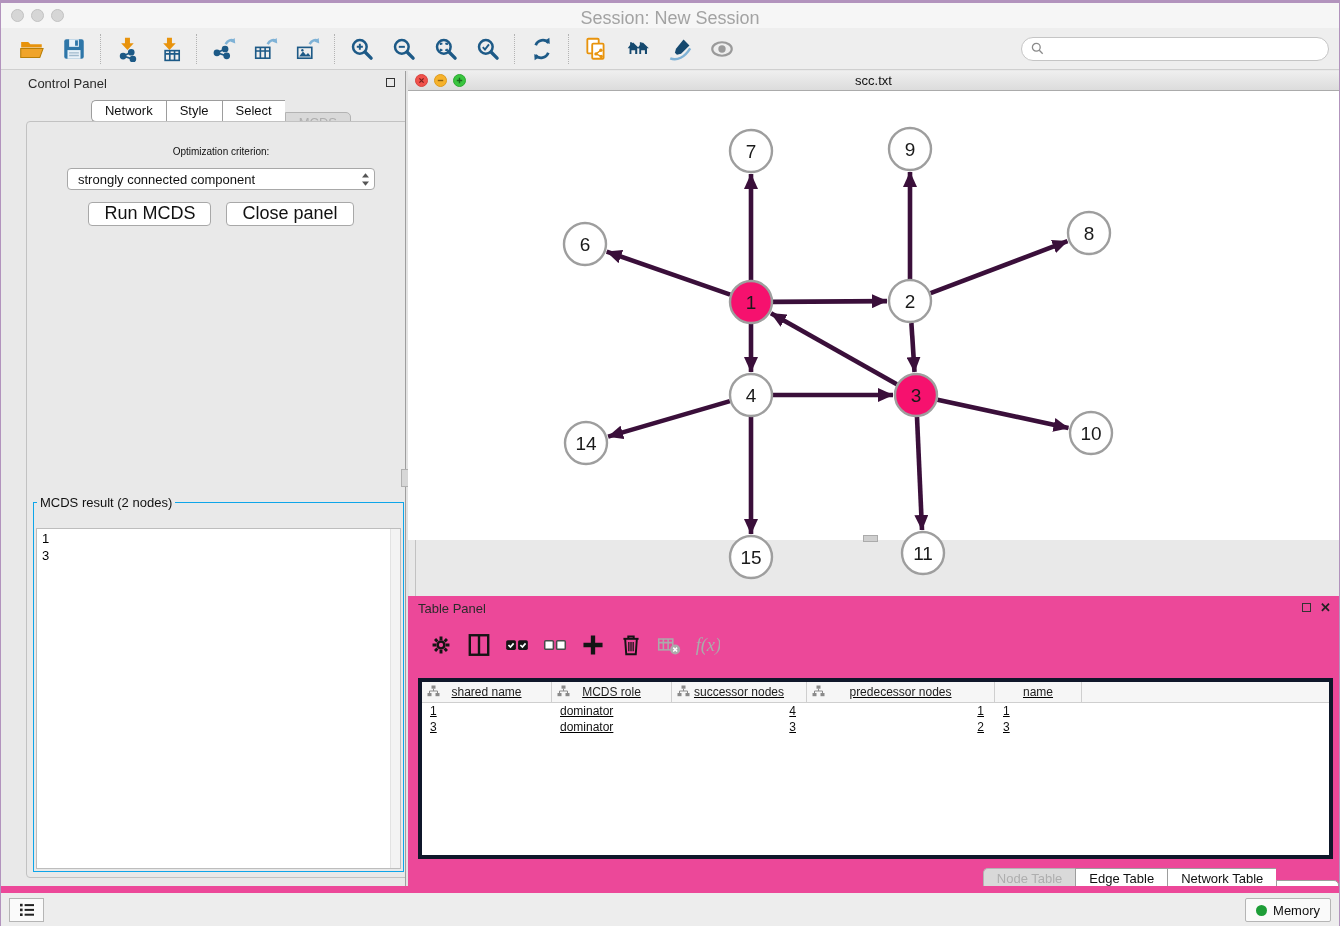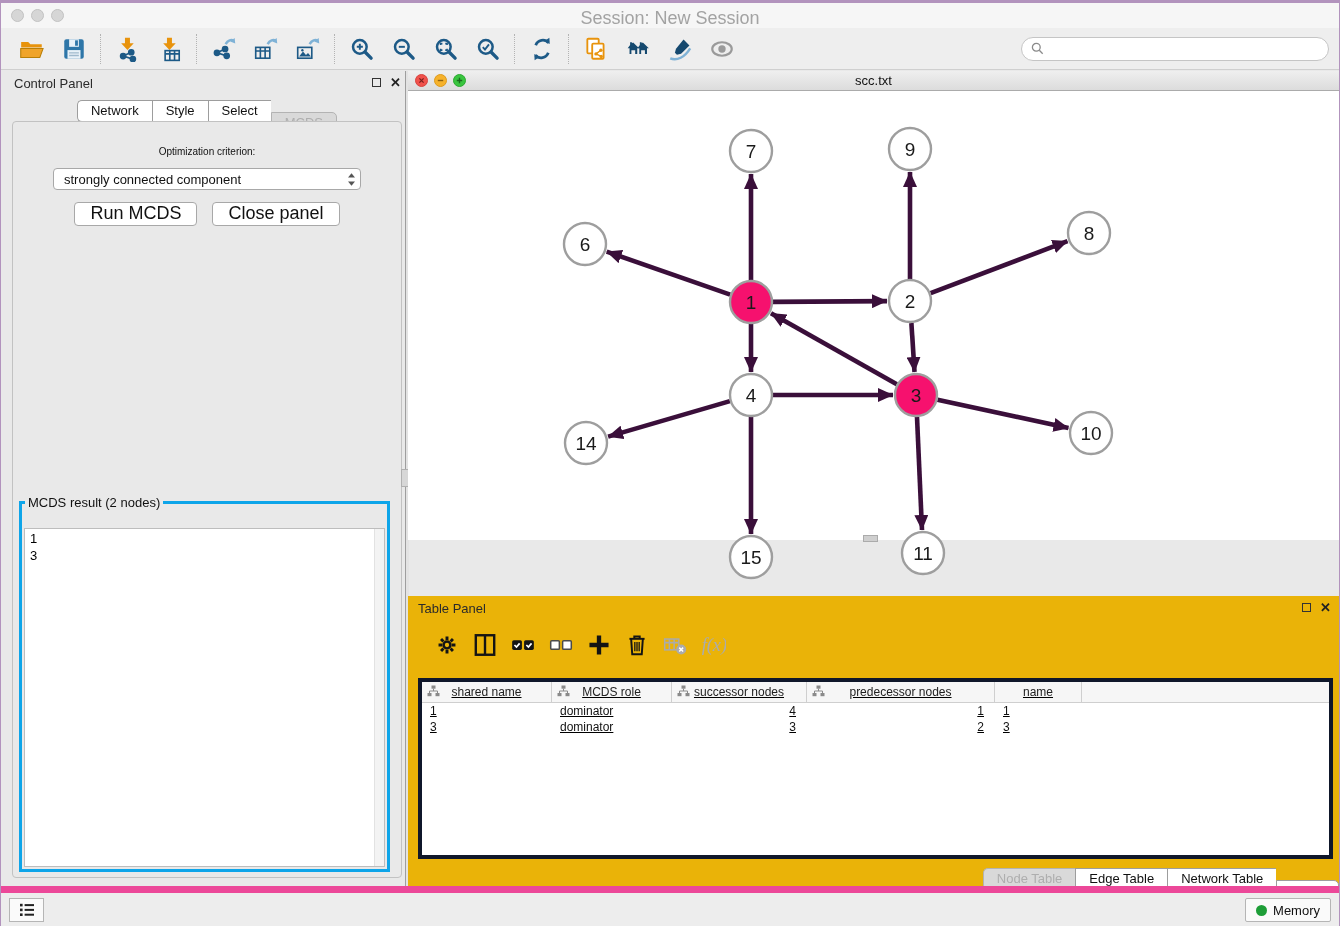--- a/index.html
+++ b/index.html
@@ -12,21 +12,21 @@
   .win-title{position:absolute;left:0;right:0;top:5px;text-align:center;font-size:18px;color:#a3a3a3;}
   
   .toolbar{position:absolute;top:25px;left:0;right:0;height:42px;background:#eeeeee;border-bottom:1px solid #cfcfcf;
     display:flex;align-items:center;padding:0 10px;box-sizing:border-box;}
   .tb-btn{width:42px;height:34px;display:flex;align-items:center;justify-content:center;}
   .tb-sep{width:1px;height:30px;border-left:1px dotted #b3b3b3;margin:0 5px;}
   .searchbox{margin-left:auto;width:288px;height:22px;background:#fff;border:1px solid #c5c5c5;border-radius:12px;
     display:flex;align-items:center;padding:0 9px;gap:6px;}
   .searchbox input{border:none;outline:none;flex:1;font-size:12px;background:transparent;font-family:"Liberation Sans",sans-serif;}
   
-  .control-panel{position:absolute;left:4px;top:68px;width:404px;bottom:33px;}
+  .control-panel{position:absolute;left:18px;top:68px;width:404px;bottom:33px;}
   .panel-head{position:relative;height:26px;}
   .panel-title{position:absolute;left:9px;top:5px;font-size:13px;color:#2b2b2b;}
   .panel-icons{position:absolute;right:8px;top:6px;display:flex;gap:9px;align-items:center;}
   .float-glyph{width:9px;height:9px;border:1.5px solid #333;box-sizing:border-box;}
   .close-glyph{font-size:13px;font-weight:bold;color:#222;line-height:11px;}
   .tabstrip{display:flex;justify-content:center;}
   .tab{height:20px;line-height:20px;padding:0 13px;background:#fff;border:1px solid #9d9d9d;border-right:none;
     font-size:13px;color:#111;}
   .tab:first-child{border-radius:5px 0 0 5px;}
   .tab:last-child{border-right:1px solid #9d9d9d;border-radius:0 5px 5px 0;margin-top:12px;}
@@ -34,41 +34,41 @@
   .cp-tabs{position:absolute;top:29px;left:0;right:0;}
   .cp-content{position:absolute;top:50px;left:7px;right:7px;bottom:15px;background:#e9e9e9;
     border:1px solid #c2c2c2;border-radius:4px;}
   .opt-label{margin-top:24px;text-align:center;font-size:10px;color:#101010;}
   .dropdown{margin:11px auto 0;width:308px;height:22px;background:#fff;border:1px solid #a8a8a8;border-radius:4px;
     display:flex;align-items:center;padding:0 4px 0 10px;font-size:13px;box-sizing:border-box;}
   .dropdown .val{flex:1;color:#111;}
   .btn-row{display:flex;justify-content:center;gap:15px;margin-top:12px;}
   .btn{height:22px;padding:0 15px;background:#fff;border:1px solid #a8a8a8;border-radius:4px;font-size:18px;
     line-height:20px;color:#111;}
-  fieldset.result{position:absolute;left:6px;right:11px;top:373px;bottom:5px;border:3px solid #0ea5e9;
+  fieldset.result{position:absolute;left:6px;right:11px;top:373px;bottom:5px;border:1px solid #0ea5e9;
     margin:0;padding:1px;background:#e9e9e9;}
   fieldset.result legend{font-size:13px;color:#111;padding:0 3px;margin-left:2px;}
   .result-box{position:absolute;left:2px;right:2px;top:18px;bottom:2px;background:#fff;border:1px solid #bdbdbd;
     font-size:13px;line-height:17px;padding:1px 0 0 5px;box-sizing:border-box;}
   .result-scroll{position:absolute;right:0;top:0;bottom:0;width:9px;background:#f3f3f3;border-left:1px solid #e2e2e2;}
   
   .vsplit{position:absolute;left:404px;top:68px;width:3px;bottom:33px;background:#e3e3e3;border-left:1px solid #9e9e9e;}
   .vsplit-handle{position:absolute;left:-5px;top:398px;width:10px;height:16px;background:#d7d7d7;border:1px solid #b0b0b0;}
   
   .right-col{position:absolute;left:407px;top:68px;right:0;bottom:33px;}
   .net-frame{position:absolute;top:0;left:0;right:0;height:469px;background:#14b8a6;}
   .net-titlebar{position:relative;height:19px;background:linear-gradient(#efefef,#dcdcdc);border-bottom:1px solid #ababab;}
   .net-lights{position:absolute;left:7px;top:3px;display:flex;gap:6px;}
   .net-title{position:absolute;left:0;right:0;top:2px;text-align:center;font-size:13px;color:#111;}
   .net-canvas{position:absolute;top:20px;left:0;right:0;bottom:0;background:#fff;}
   .hsplit-handle{position:absolute;left:455px;bottom:-2px;width:13px;height:5px;background:#cfcfcf;border:1px solid #ababab;}
   
-  .table-panel{position:absolute;top:525px;left:0;right:0;bottom:0;background:#eab308;}
+  .table-panel{position:absolute;top:525px;left:0;right:0;bottom:0;background:#ec4899;}
   .tp-toolbar{position:absolute;top:27px;left:10px;right:8px;height:44px;display:flex;align-items:center;padding-left:10px;}
-  .tpi{width:38px;display:flex;align-items:center;justify-content:center;}
+  .tpi{width:38px;display:flex;align-items:center;}
   .tp-table{position:absolute;top:82px;left:10px;right:6px;height:173px;background:#fff;border:4px solid #0f172a;overflow:hidden;text-decoration:underline;}
   .table-head{display:flex;height:20px;background:#f6f6f6;border-bottom:1px solid #cfcfcf;}
   .th{box-sizing:border-box;border-right:1px solid #cfcfcf;position:relative;display:flex;align-items:center;
     justify-content:center;font-size:12px;color:#222;}
   .th .tree{position:absolute;left:5px;top:3px;}
   .tr{display:flex;height:16px;}
   .td{box-sizing:border-box;font-size:12px;color:#111;padding:1px 8px 0;overflow:hidden;white-space:nowrap;}
   .td.right{text-align:right;padding-right:11px;}
   .tp-tabs{position:absolute;top:272px;left:0;right:0;justify-content:flex-end;}
   

